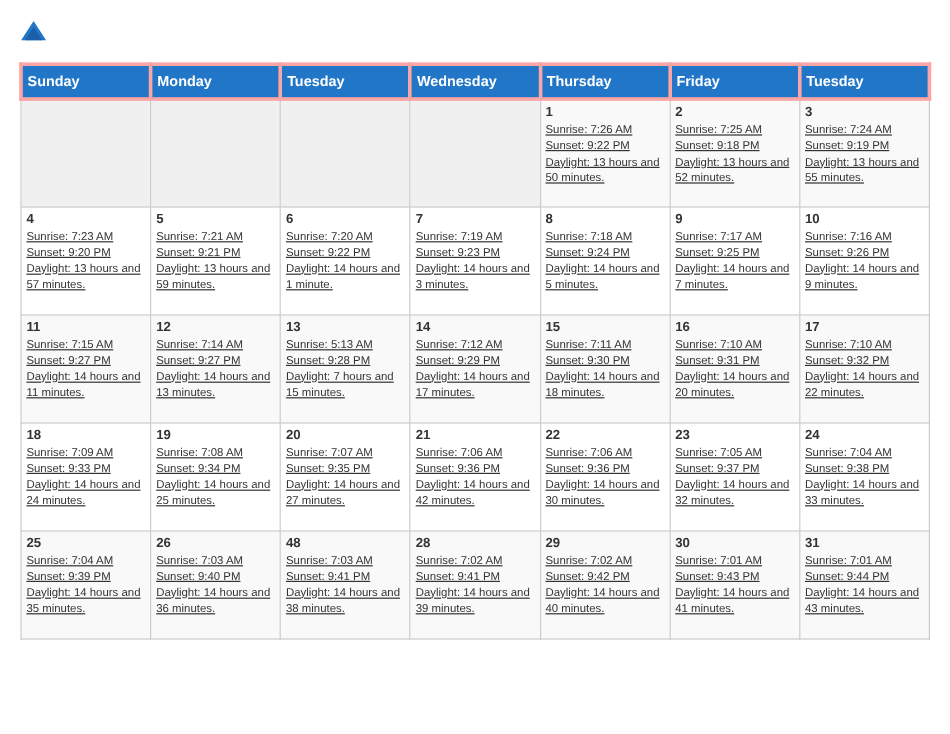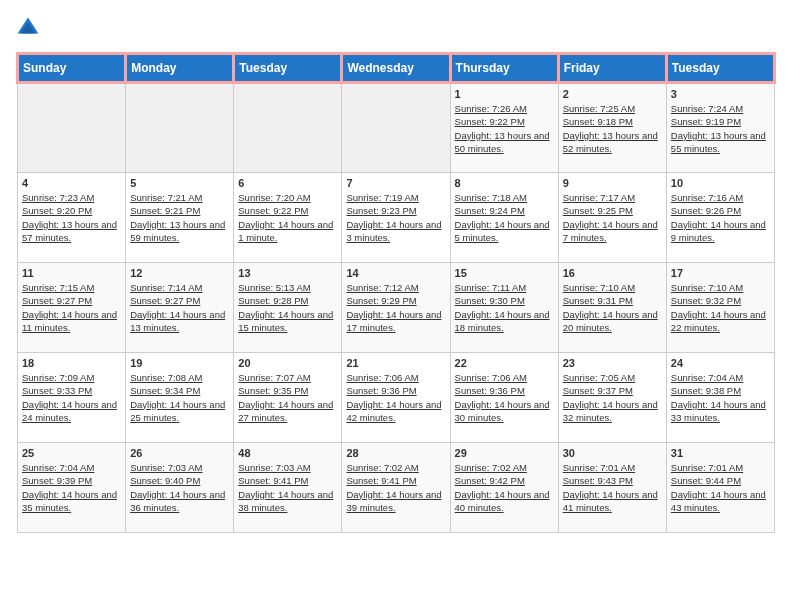--- a/index.html
+++ b/index.html
@@ -178,21 +178,21 @@
         <td>
           <span class="day-num">11</span>
           <div class="cell-text"><span>Sunrise: 7:15 AM</span><br><span>Sunset: 9:27 PM</span><br><span>Daylight: 14 hours and 11 minutes.</span></div>
         </td>
         <td>
           <span class="day-num">12</span>
           <div class="cell-text"><span>Sunrise: 7:14 AM</span><br><span>Sunset: 9:27 PM</span><br><span>Daylight: 14 hours and 13 minutes.</span></div>
         </td>
         <td>
           <span class="day-num">13</span>
-          <div class="cell-text"><span>Sunrise: 5:13 AM</span><br><span>Sunset: 9:28 PM</span><br><span>Daylight: 14 hours and 15 minutes.</span></div>
+          <div class="cell-text"><span>Sunrise: 5:13 AM</span><br><span>Sunset: 9:28 PM</span><br><span>Daylight: 7 hours and 15 minutes.</span></div>
         </td>
         <td>
           <span class="day-num">14</span>
           <div class="cell-text"><span>Sunrise: 7:12 AM</span><br><span>Sunset: 9:29 PM</span><br><span>Daylight: 14 hours and 17 minutes.</span></div>
         </td>
         <td>
           <span class="day-num">15</span>
           <div class="cell-text"><span>Sunrise: 7:11 AM</span><br><span>Sunset: 9:30 PM</span><br><span>Daylight: 14 hours and 18 minutes.</span></div>
         </td>
         <td>

